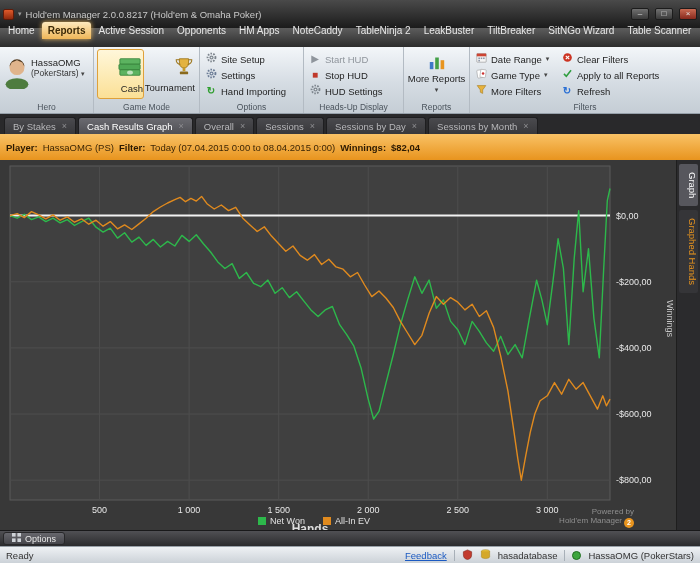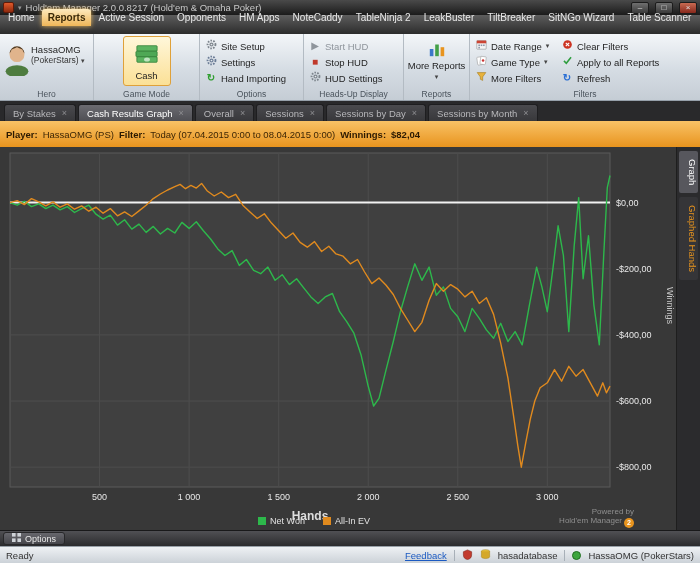--- a/index.html
+++ b/index.html
@@ -1,39 +1,39 @@
 <!DOCTYPE html>
 <html><head>
 <meta charset="utf-8">
 <style>
   * { box-sizing: border-box; margin: 0; padding: 0; }
   html,body { width:700px; height:563px; background:#000; font-family:"Liberation Sans",sans-serif; overflow:hidden; }
   .window { width:700px; height:563px; display:flex; flex-direction:column; user-select:none; }
 
   
-  .titlebar { height:15px; background:linear-gradient(#4a4a4a,#1b1b1b); display:flex; align-items:center; gap:4px; padding:0 3px; color:#c9c9c9; font-size:9.5px; }
+  .titlebar { height:28px; background:linear-gradient(#4a4a4a,#1b1b1b); display:flex; align-items:center; gap:4px; padding:0 3px; color:#c9c9c9; font-size:9.5px; }
   .app-icon { width:11px; height:11px; border-radius:2px; background:linear-gradient(#e05a2b,#8f2a0e); border:1px solid #601a08; }
   .qat-arrow { color:#9a9a9a; font-size:7px; }
   .title-text { flex:1; white-space:nowrap; overflow:hidden; }
   .win-btn { width:18px; height:12px; margin-left:2px; background:linear-gradient(#707070,#3a3a3a); border:1px solid #1c1c1c; border-radius:2px; color:#e0e0e0; font-size:8px; line-height:10px; text-align:center; }
   .win-btn.close { background:linear-gradient(#c96a52,#87281c); }
 
   
   .ribbon-tabs { height:19px; background:linear-gradient(#5d5d5d,#2c2c2c); display:flex; align-items:flex-end; padding:8px 2px; gap:1px; white-space:nowrap; }
   .rtab-top { padding:0 6px; height:17px; line-height:17px; font-size:10px; color:#e8e8e8; border-radius:3px 3px 0 0; }
   .rtab-top.active { background:linear-gradient(#fde9bd,#efb658); color:#3c2a08; font-weight:bold; box-shadow:0 0 5px rgba(250,195,95,.9); }
 
   
   .ribbon-body { height:67px; background:linear-gradient(#f3f6f9,#d5dce3 55%,#c5cdd5); border-bottom:1px solid #96a0aa; display:flex; }
   .rgroup { display:flex; flex-direction:column; border-right:1px solid #b3bbc3; padding:2px 3px 0 3px; }
   .rgroup-content { flex:1; display:flex; }
   .rgroup-caption { height:11px; font-size:8.5px; color:#4a535c; text-align:center; line-height:11px; }
   .hero-name { font-size:9.5px; color:#1e1e1e; line-height:11px; padding-top:8px; }
   .hero-name .l2 { font-size:8.5px; color:#333; }
-  .gm-btn { width:48px; height:50px; display:flex; flex-direction:column; align-items:center; justify-content:center; gap:2px; border-radius:3px; font-size:9.5px; color:#1e1e1e; border:1px solid transparent; }
+  .gm-btn { width:48px; height:50px; display:flex; flex-direction:column; align-items:flex-end; justify-content:center; gap:2px; border-radius:3px; font-size:9.5px; color:#1e1e1e; border:1px solid transparent; }
   .gm-btn.selected { border:1px solid #dfa13a; background:linear-gradient(#fff7da,#fbe096); }
   .srow { display:flex; align-items:center; gap:4px; font-size:9.5px; color:#1e1e1e; height:16px; padding:0 2px; white-space:nowrap; }
   .srow .ic { width:12px; text-align:center; font-size:10px; line-height:12px; }
   .grayed { color:#8f959c; }
   .glyph-green { color:#2f9e2f; font-weight:bold; }
   .glyph-red { color:#c0392b; font-size:8px; }
   .glyph-blue { color:#2a6fd4; font-weight:bold; }
   .mr-btn { width:58px; display:flex; flex-direction:column; align-items:center; font-size:9.5px; color:#1e1e1e; padding-top:4px; text-align:center; line-height:11px; }
   .dd { font-size:7px; color:#444; }
 
@@ -125,20 +125,32 @@
         <div class="gm-btn selected">
           <span>
             <svg width="26" height="24" viewBox="0 0 28 26">
               <rect x="3" y="4" width="22" height="6" rx="1" fill="#5cb360" stroke="#2c7a33" stroke-width="0.8"></rect>
               <rect x="2" y="10" width="23" height="6" rx="1" fill="#4fa855" stroke="#2c7a33" stroke-width="0.8"></rect>
               <rect x="3" y="16" width="22" height="6" rx="1" fill="#5cb360" stroke="#2c7a33" stroke-width="0.8"></rect>
               <ellipse cx="14" cy="19" rx="3.2" ry="2.2" fill="#bfe3bf"></ellipse>
             </svg>
           </span>
           <span>Cash</span>
+        </div>
+        <div class="gm-btn">
+          <span>
+            <svg width="22" height="22" viewBox="0 0 24 24">
+              <path d="M7 3h10v5a5 5 0 0 1-10 0z" fill="#e3b341" stroke="#9a7215" stroke-width="0.9"></path>
+              <path d="M7 4H3.5a4.5 4.5 0 0 0 4.5 5" fill="none" stroke="#9a7215" stroke-width="1.1"></path>
+              <path d="M17 4h3.5a4.5 4.5 0 0 1-4.5 5" fill="none" stroke="#9a7215" stroke-width="1.1"></path>
+              <rect x="10.5" y="12.5" width="3" height="4" fill="#c59a2a"></rect>
+              <rect x="7.5" y="17" width="9" height="3" rx="1" fill="#8a6a1c"></rect>
+            </svg>
+          </span>
+          <span>Tournament</span>
         </div>
       </div>
       <div class="rgroup-caption">Game Mode</div>
     </div>
 
     <div class="rgroup" style="width:104px">
       <div class="rgroup-content" style="flex-direction:column; padding-top:2px;">
         <div class="srow">
           <span class="ic">
             <svg width="11" height="11" viewBox="0 0 14 14">

